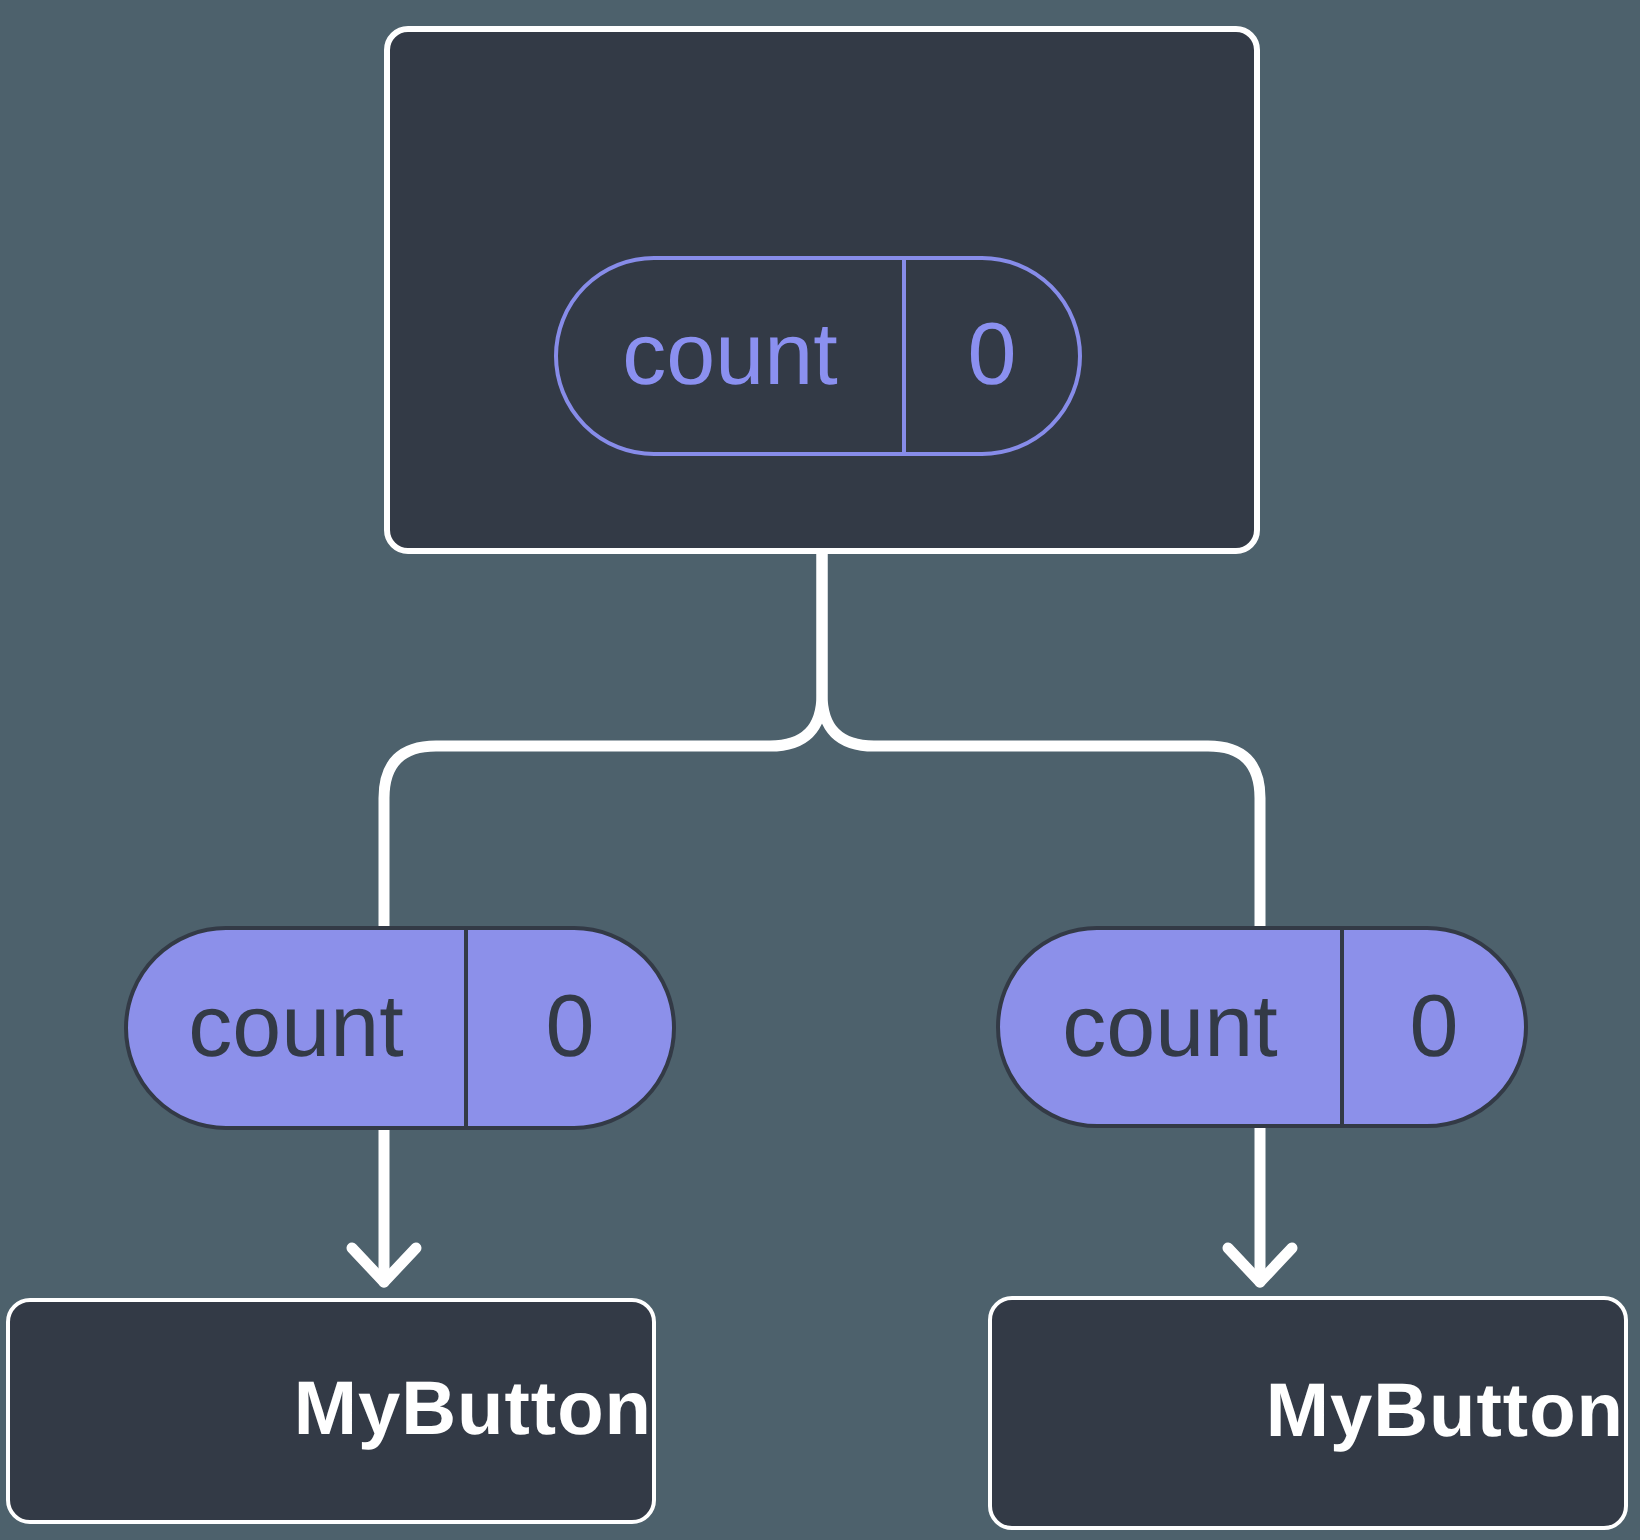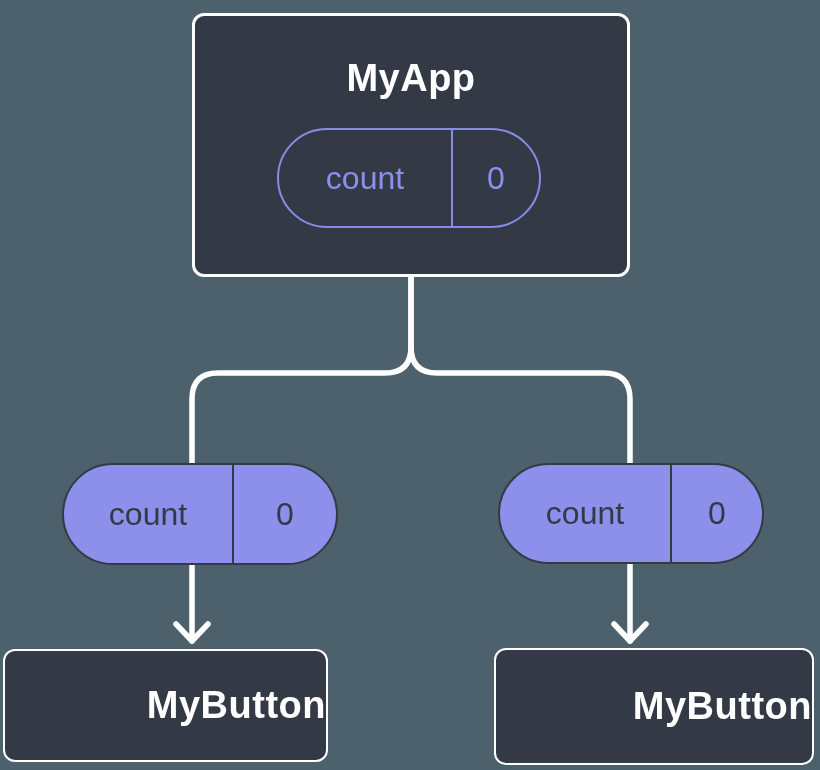--- a/index.html
+++ b/index.html
@@ -34,21 +34,21 @@
     font-weight: 600;
     color: #ffffff;
     letter-spacing: 0.5px;
   }
   .node-root .node-label { margin-top: 40px; line-height: 1.2; }
 
   .pill {
     box-sizing: border-box;
     display: flex;
     align-items: stretch;
-    font-size: 32px;
+    font-size: 44px;
   }
   .pill-name {
     flex: 1;
     display: flex;
     align-items: center;
     justify-content: center;
   }
   .pill-value {
     display: flex;
     align-items: center;
@@ -95,21 +95,20 @@
 <div class="stage">
 
   <svg class="connectors" width="820" height="770" viewBox="0 0 820 770">
     <path d="M411 277 L411 347 Q411 373 385 373 L218 373 Q192 373 192 399 L192 641" fill="none" stroke="#ffffff" stroke-width="5.5" stroke-linecap="round" stroke-linejoin="round"></path>
     <path d="M411 277 L411 347 Q411 373 437 373 L604 373 Q630 373 630 399 L630 641" fill="none" stroke="#ffffff" stroke-width="5.5" stroke-linecap="round" stroke-linejoin="round"></path>
     <path d="M176 624 L192 641 L208 624" fill="none" stroke="#ffffff" stroke-width="5.5" stroke-linecap="round" stroke-linejoin="round"></path>
     <path d="M614 624 L630 641 L646 624" fill="none" stroke="#ffffff" stroke-width="5.5" stroke-linecap="round" stroke-linejoin="round"></path>
   </svg>
 
   <div class="node node-root">
-    <div class="node-label">MyApp</div>
     <div class="pill pill-outline">
       <div class="pill-name">count</div>
       <div class="pill-value">0</div>
     </div>
   </div>
 
   <div class="pill pill-solid pill-left">
     <div class="pill-name">count</div>
     <div class="pill-value">0</div>
   </div>

